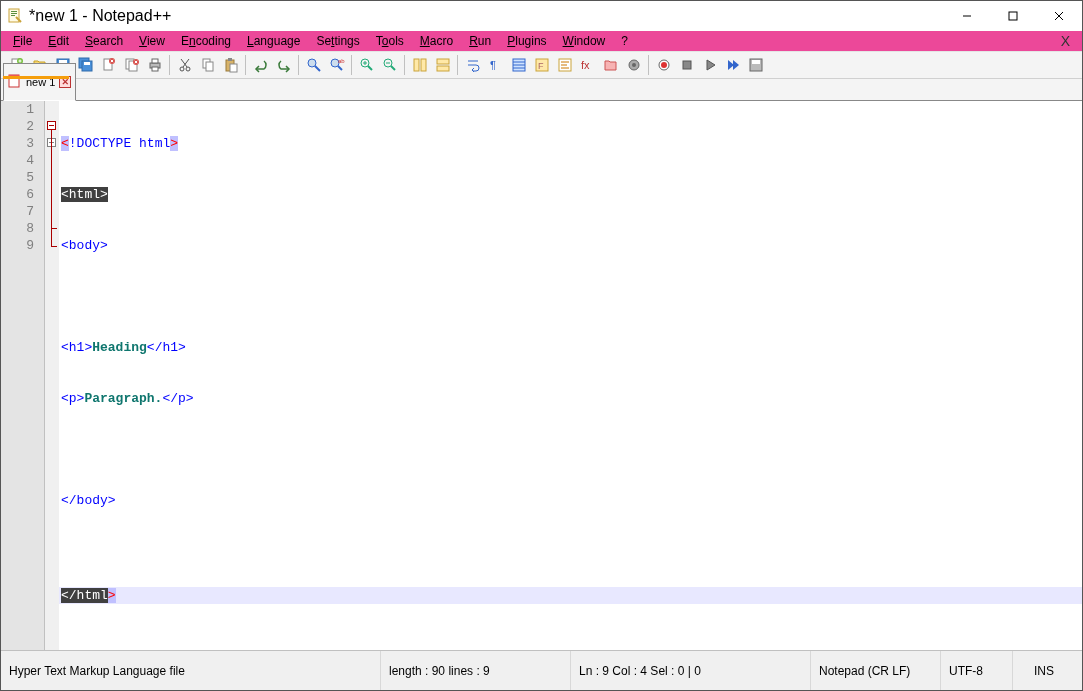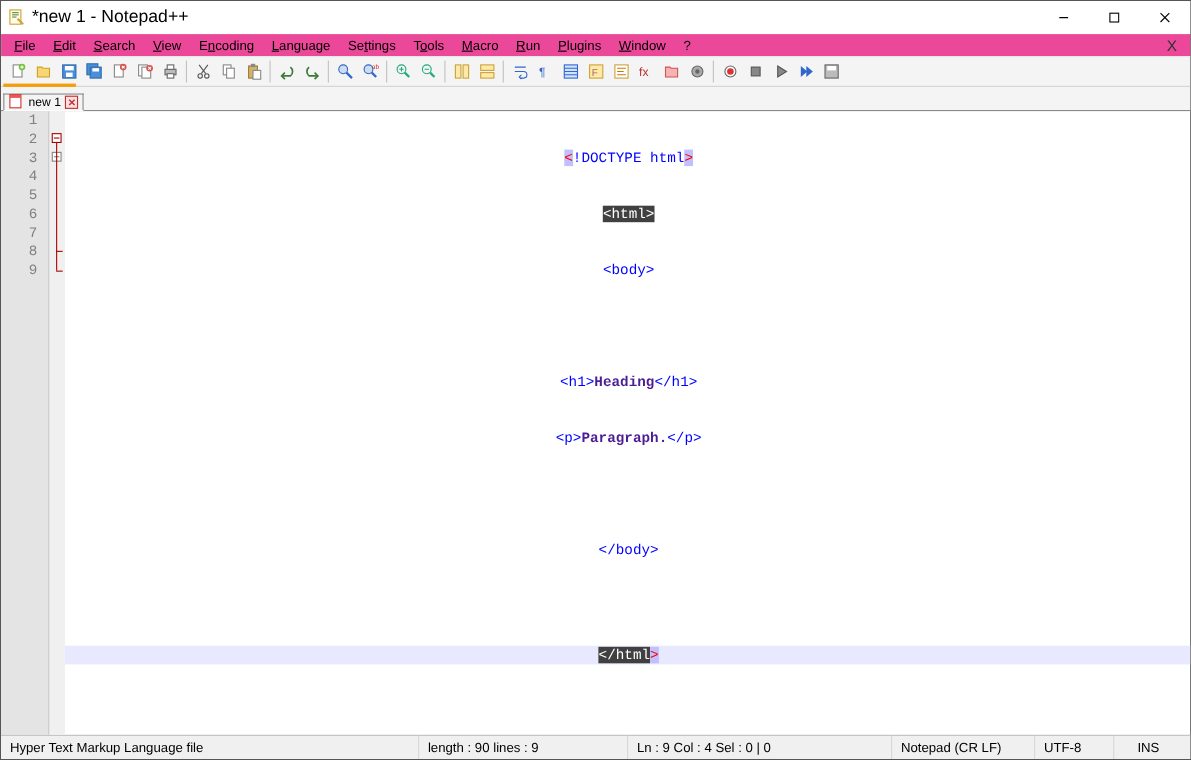--- a/index.html
+++ b/index.html
@@ -23,47 +23,47 @@
 
   
   .toolbar { height: 28px; display: flex; align-items: center; padding: 2px 4px; gap: 0; border-top: 1px solid #e5e5e5; border-bottom: 1px solid #d0d0d0; background: #f4f4f4; }
   .toolbar .tbtn { width: 23px; height: 23px; display: flex; align-items: center; justify-content: center; border: 1px solid transparent; border-radius: 2px; }
   .toolbar .sep { width: 1px; height: 20px; background: #c0c0c0; margin: 0 3px; }
   .toolbar svg { width: 16px; height: 16px; }
 
   
   .tabbar { height: 22px; display: flex; align-items: flex-end; background: #f4f4f4; border-bottom: 1px solid #888; padding-left: 2px; position: relative; }
   .tabbar .tab-marker { position: absolute; left: 2px; top: -3px; height: 3px; width: 66px; background: #f59e0b; }
-  .tabbar .tab { height: 16px; display: flex; align-items: center; padding: 0 4px; background: #f4f4f4; border: 1px solid #888; border-bottom: 1px solid #fff; margin-bottom: -1px; font-size: 11px; gap: 4px; justify-content: flex-end; }
+  .tabbar .tab { height: 38px; display: flex; align-items: center; padding: 0 4px; background: #f4f4f4; border: 1px solid #888; border-bottom: 1px solid #fff; margin-bottom: -1px; font-size: 11px; gap: 4px; justify-content: flex-end; }
   .tabbar .tab .file-icon svg { width: 14px; height: 14px; }
   .tabbar .tab .close-x { width: 12px; height: 12px; display: flex; align-items: center; justify-content: center; border: 1px solid #b33; font-size: 9px; color: #b33; font-weight: bold; background: #fdd; }
 
   
   .editor-wrap { flex: 1; display: flex; border-left: 0; border-right: 0; min-height: 0; }
   .gutter { width: 44px; background: #e4e4e4; border-right: 1px solid #c0c0c0; font-family: Consolas, "Courier New", monospace; font-size: 13px; color: #808080; text-align: right; padding-top: 0; }
   .gutter .ln { height: 17px; line-height: 17px; padding-right: 10px; }
   .foldcol { width: 14px; background: #f0f0f0; border-right: 0; position: relative; }
   .fold-box { position: absolute; left: 2px; width: 9px; height: 9px; border: 1px solid #808080; background: #fff; }
   .fold-box::after { content:""; position:absolute; left:1px; right:1px; top:3px; border-top:1px solid #808080; }
   .fold-box.minus-red { border-color:#a00; }
   .fold-box.minus-red::after { border-top-color:#a00; }
   .fold-line { position:absolute; left:6px; width:1px; background:#a00; }
   .fold-corner { position:absolute; left:6px; width:6px; height:1px; background:#a00; }
   .fold-tee { position:absolute; left:6px; width:6px; height:1px; background:#a00; }
 
   .code { flex: 1; font-family: Consolas, "Courier New", monospace; font-size: 13px; line-height: 17px; position: relative; white-space: pre; }
-  .code .row { height: 17px; padding-left: 2px; text-align: center; }
+  .code .row { height: 17px; padding-left: 2px; }
   .code .hl-line { background: #e8e8ff; margin-top: 44px; }
   .code .tag-blue { color: #0000ff; }
   .code .tag-hi { background: #404040; color: #fff; }
   .code .angle-hi { color: #ff0000; background: #c0c0ff; }
-  .code .txt { color: #4c1d95; font-weight: bold; }
-
-  
-  .statusbar { height: 22px; display: flex; align-items: center; font-size: 12px; background: #f0f0f0; border-top: 1px solid #c0c0c0; }
+  .code .txt { color: #0f766e; font-weight: bold; }
+
+  
+  .statusbar { height: 40px; display: flex; align-items: center; font-size: 12px; background: #f0f0f0; border-top: 1px solid #c0c0c0; }
   .statusbar .cell { padding: 0 8px; height: 100%; display: flex; align-items: center; border-right: 1px solid #d8d8d8; }
   .statusbar .cell.first { flex: 0 0 380px; }
   .statusbar .cell.second { flex: 0 0 190px; }
   .statusbar .cell.third { flex: 0 0 240px; }
   .statusbar .cell.fourth { flex: 0 0 130px; }
   .statusbar .cell.fifth { flex: 0 0 72px; }
   .statusbar .cell.sixth { flex: 1; justify-content: flex-end; border-right: none; padding-right: 28px; }
 </style>
 </head>
 <body>

